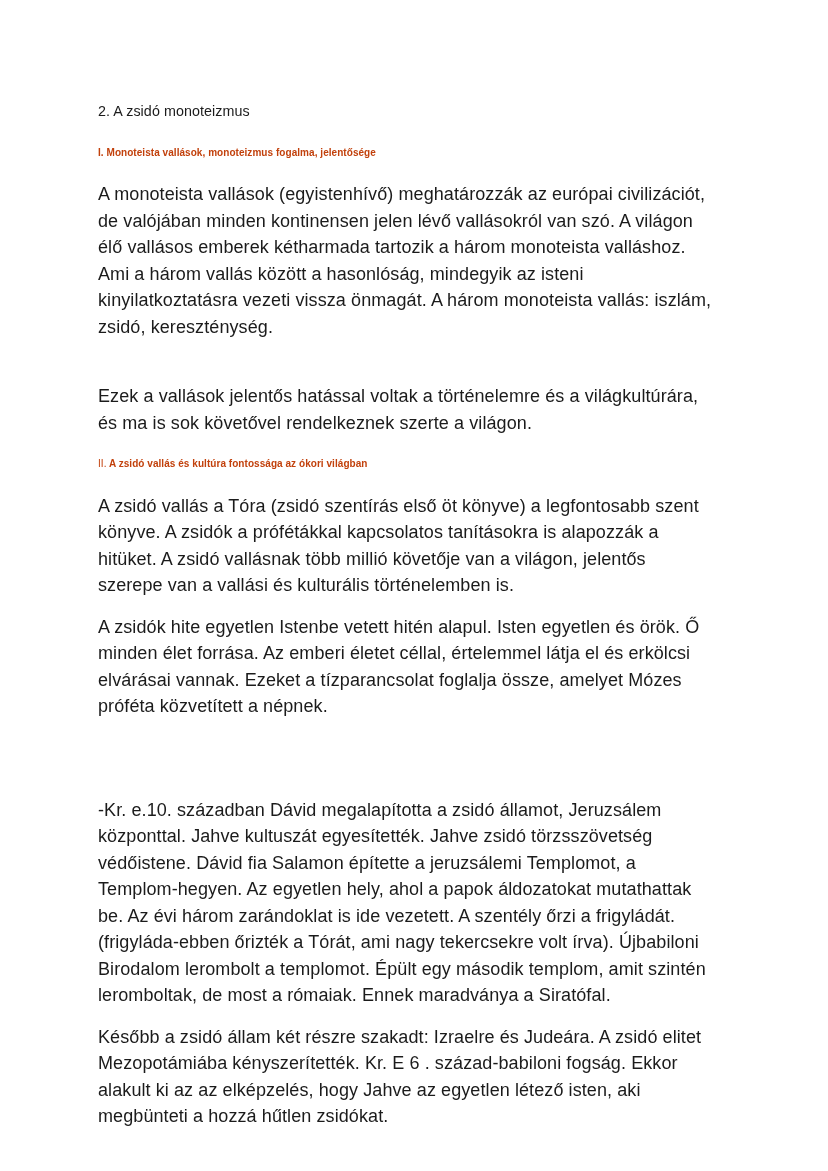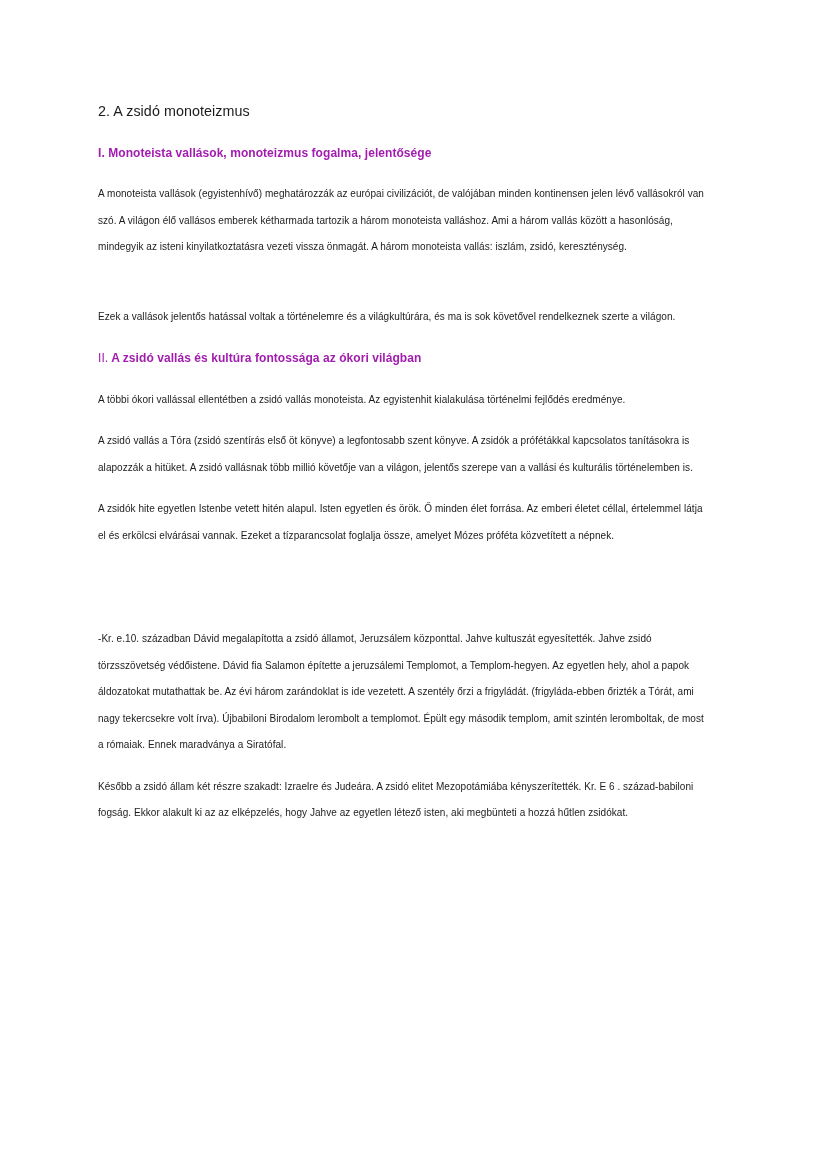--- a/index.html
+++ b/index.html
@@ -20,35 +20,35 @@
     height: 1171px;
     background: #ffffff;
     box-sizing: border-box;
     padding: 98px 116px 0 98px;
   }
   .doc {
     width: 614px;
   }
   p {
     margin: 0 0 0 0;
-    font-size: 10px;
+    font-size: 18px;
     line-height: 26.5px;
     letter-spacing: 0.005em;
     color: #1b1b1b;
     text-align: left;
   }
   .para {
     margin-bottom: 15px;
   }
   .heading {
-    font-size: 12px;
+    font-size: 10px;
     line-height: 26.5px;
     font-weight: bold;
     margin-bottom: 15px;
-    color: #a21caf;
+    color: #c2410c;
   }
   .heading .numeral-regular {
     font-weight: normal;
   }
   .spacer-sm {
     height: 28px;
   }
   .spacer-lg {
     height: 62px;
   }
@@ -73,21 +73,20 @@
     <p class="para">A monoteista vallások (egyistenhívő) meghatározzák az európai civilizációt, de valójában minden kontinensen jelen lévő vallásokról van szó. A világon élő vallásos emberek kétharmada tartozik a három monoteista valláshoz. Ami a három vallás között a hasonlóság, mindegyik az isteni kinyilatkoztatásra vezeti vissza önmagát. A három monoteista vallás: iszlám, zsidó, kereszténység.</p>
 
     <div class="spacer-sm"></div>
 
     <p class="para">Ezek a vallások jelentős hatással voltak a történelemre és a világkultúrára, és ma is sok követővel rendelkeznek szerte a világon.</p>
 
     <p class="heading">
       <span class="numeral-regular">II.</span><span> A zsidó vallás és kultúra fontossága az ókori világban</span>
     </p>
 
-    <p class="para">A többi ókori vallással ellentétben a zsidó vallás monoteista. Az egyistenhit kialakulása történelmi fejlődés eredménye.</p>
     <p class="para">A zsidó vallás a Tóra (zsidó szentírás első öt könyve) a legfontosabb szent könyve. A zsidók a prófétákkal kapcsolatos tanításokra is alapozzák a hitüket. A zsidó vallásnak több millió követője van a világon, jelentős szerepe van a vallási és kulturális történelemben is.</p>
     <p class="para">A zsidók hite egyetlen Istenbe vetett hitén alapul. Isten egyetlen és örök. Ő minden élet forrása. Az emberi életet céllal, értelemmel látja el és erkölcsi elvárásai vannak. Ezeket a tízparancsolat foglalja össze, amelyet Mózes próféta közvetített a népnek.</p>
 
     <div class="spacer-lg"></div>
 
 
     <p class="para">-Kr. e.10. században Dávid megalapította a zsidó államot, Jeruzsálem központtal. Jahve kultuszát egyesítették. Jahve zsidó törzsszövetség védőistene. Dávid fia Salamon építette a jeruzsálemi Templomot, a Templom-hegyen. Az egyetlen hely, ahol a papok áldozatokat mutathattak be. Az évi három zarándoklat is ide vezetett. A szentély őrzi a frigyládát. (frigyláda-ebben őrizték a Tórát, ami nagy tekercsekre volt írva). Újbabiloni Birodalom lerombolt a templomot. Épült egy második templom, amit szintén leromboltak, de most a rómaiak. Ennek maradványa a Siratófal.</p>
     <p class="para">Később a zsidó állam két részre szakadt: Izraelre és Judeára. A zsidó elitet Mezopotámiába kényszerítették. Kr. E 6 . század-babiloni fogság. Ekkor alakult ki az az elképzelés, hogy Jahve az egyetlen létező isten, aki megbünteti a hozzá hűtlen zsidókat.</p>
 
   </div>

